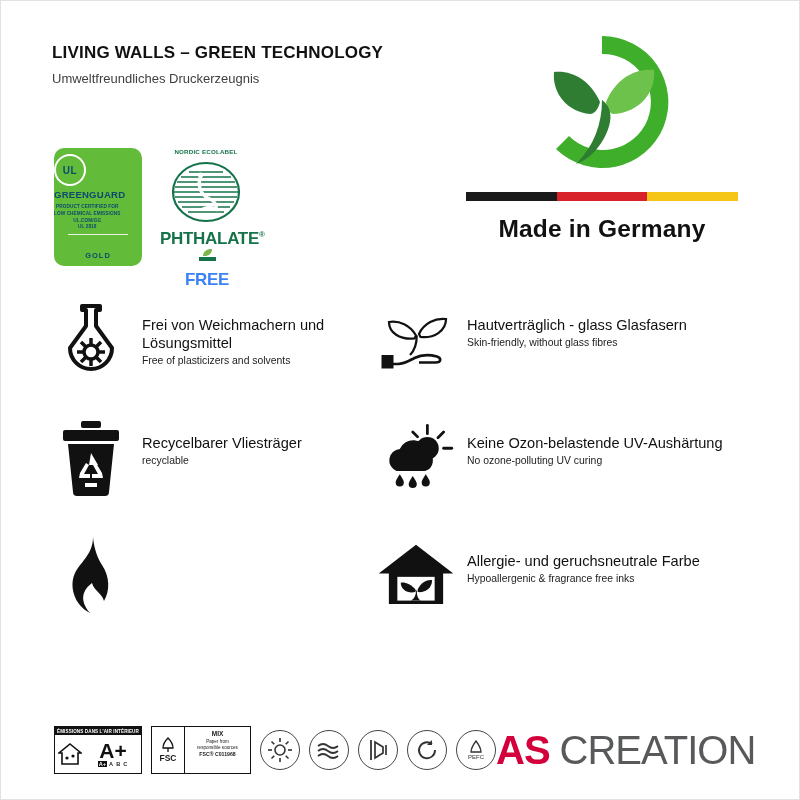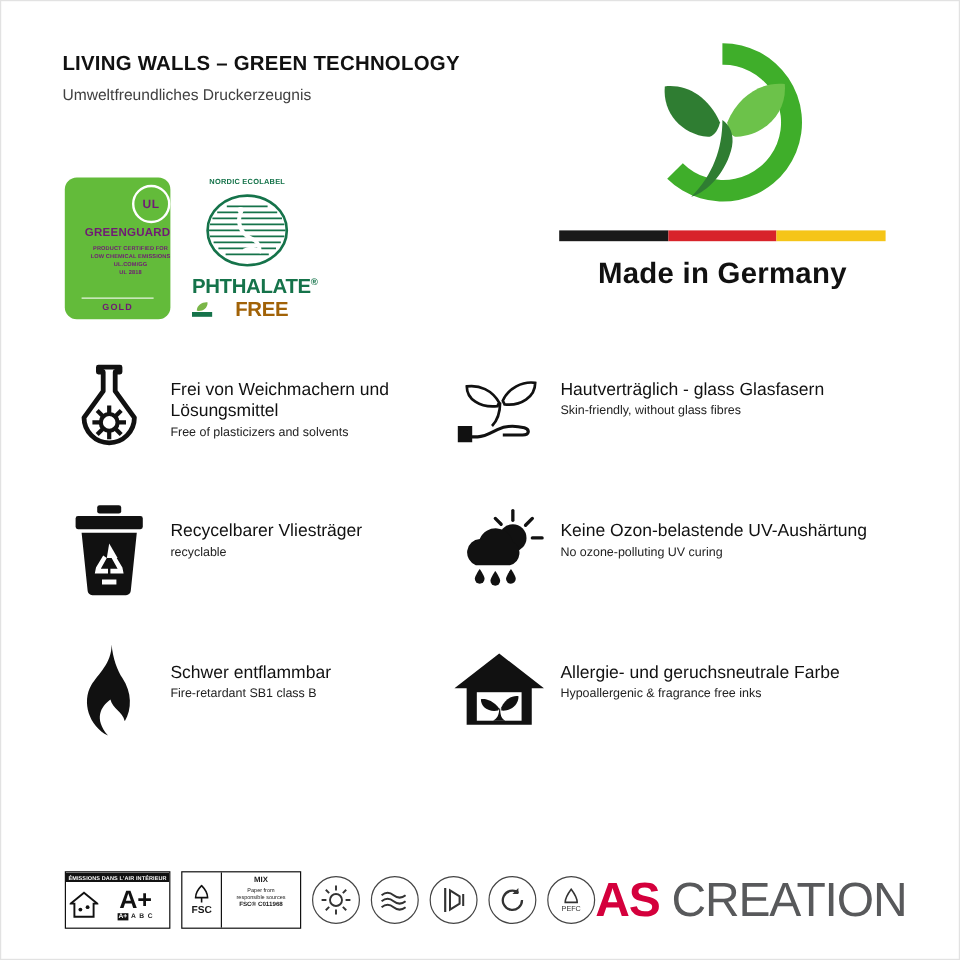--- a/index.html
+++ b/index.html
@@ -55,25 +55,25 @@
     gap: 16px;
   }
 
   .greenguard {
     width: 88px;
     height: 118px;
     background: #63bb3a;
     border-radius: 10px;
     display: flex;
     flex-direction: column;
-    align-items: flex-end;
+    align-items: flex-start;
     justify-content: flex-start;
     padding-top: 6px;
     box-sizing: border-box;
-    color: #701a75;
+    color: #0c4a6e;
     position: relative;
   }
   .gg-ulmark {
     width: 28px;
     height: 28px;
     border-radius: 50%;
     border: 2.4px solid #ffffff;
     display: flex;
     align-items: center;
     justify-content: center;
@@ -94,21 +94,21 @@
     text-align: center;
     font-weight: bold;
     letter-spacing: 0.1px;
   }
   .gg-gold {
     position: absolute;
     bottom: 6px;
     left: 50%;
     transform: translateX(-50%);
     border-top: 1px solid rgba(255,255,255,0.85);
-    padding-top: 2px;
+    padding-top: 16px;
     width: 60px;
     text-align: center;
     font-size: 7.5px;
     font-weight: bold;
     letter-spacing: 1px;
   }
 
   .phthalate {
     width: 96px;
     position: relative;
@@ -145,26 +145,27 @@
     position: relative;
     display: inline-block;
   }
   .phth-main sup {
     font-size: 8px;
     vertical-align: super;
   }
   .phth-free {
     font-size: 17px;
     font-weight: bold;
-    color: #a16207;
+    color: #3b82f6;
     letter-spacing: -0.3px;
     line-height: 1.05;
     display: flex;
     align-items: center;
-    gap: 19px;
+    gap: 9px;
+    flex-direction: column;
   }
 
   
   .germany {
     position: absolute;
     left: 452px;
     top: 28px;
     width: 300px;
     text-align: center;
   }
@@ -517,24 +518,20 @@
         <p class="f-de">Keine Ozon-belastende UV-Aushärtung</p>
         <p class="f-en">No ozone-polluting UV curing</p>
       </div>
     </div>
 
     <div class="feature">
       <div class="f-icon">
         <svg width="62" height="82" viewBox="0 0 62 82" aria-hidden="true">
           <path d="M33 2 C33 18, 22 26, 16 36 C8 50, 14 70, 30 78 C18 64, 24 54, 32 48 C34 56, 42 58, 44 66 C50 56, 50 42, 42 30 C38 24, 34 14, 33 2 Z" fill="#111"></path>
         </svg>
-      </div>
-      <div class="f-text">
-        <p class="f-de">Schwer entflammbar</p>
-        <p class="f-en">Fire-retardant SB1 class B</p>
       </div>
     </div>
 
     <div class="feature">
       <div class="f-icon">
         <svg width="92" height="82" viewBox="0 0 92 82" aria-hidden="true">
           <path d="M46 4 L90 38 L78 38 L78 74 L14 74 L14 38 L2 38 Z" fill="#111"></path>
           <rect x="24" y="42" width="44" height="28" fill="#fff"></rect>
           <path d="M46 58 C40 50, 32 48, 28 49 C28 57, 36 62, 45 60 Z" fill="#111"></path>
           <path d="M48 57 C52 48, 60 45, 65 46 C65 55, 57 61, 48 60 Z" fill="#111"></path>

